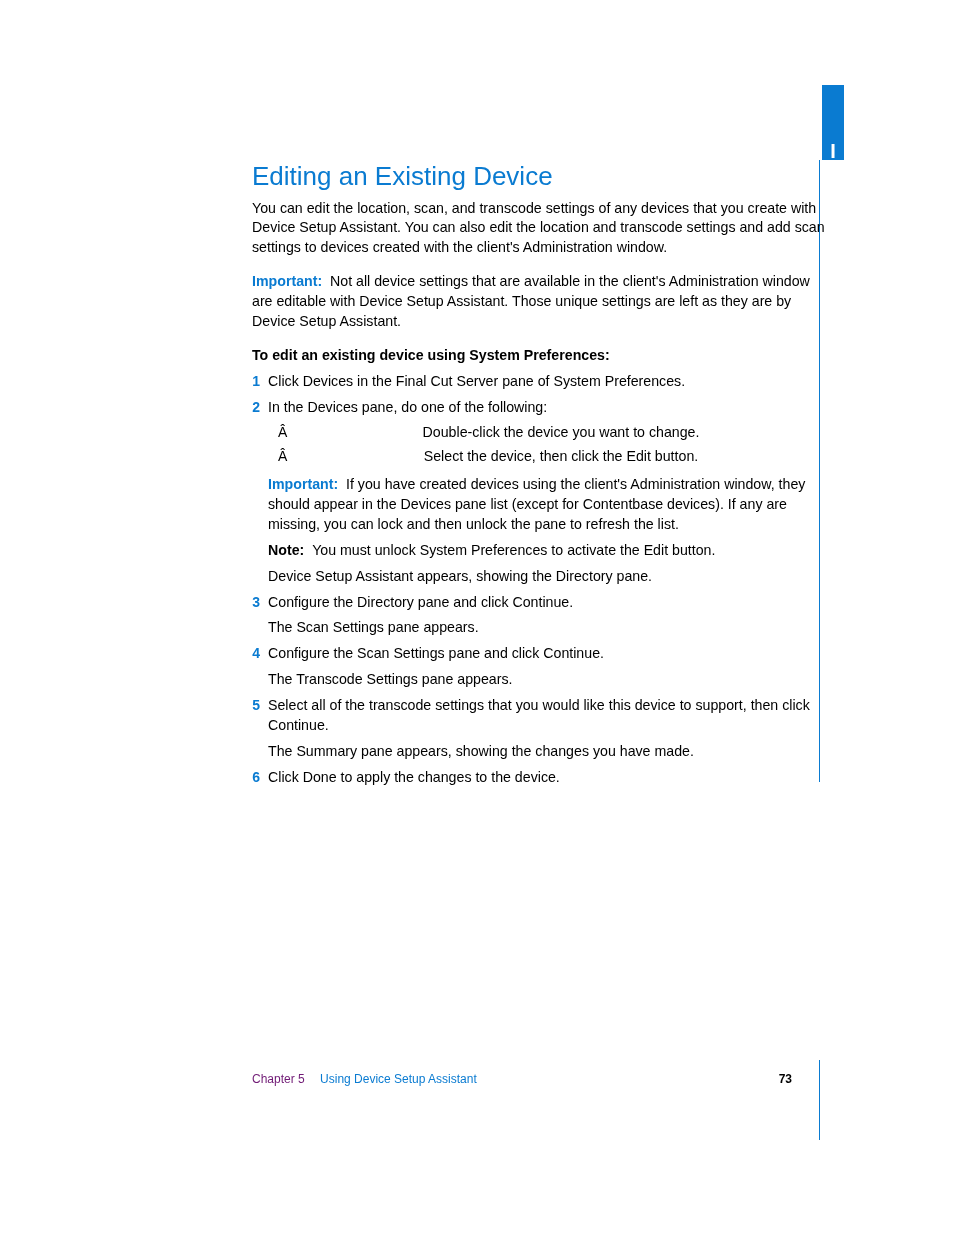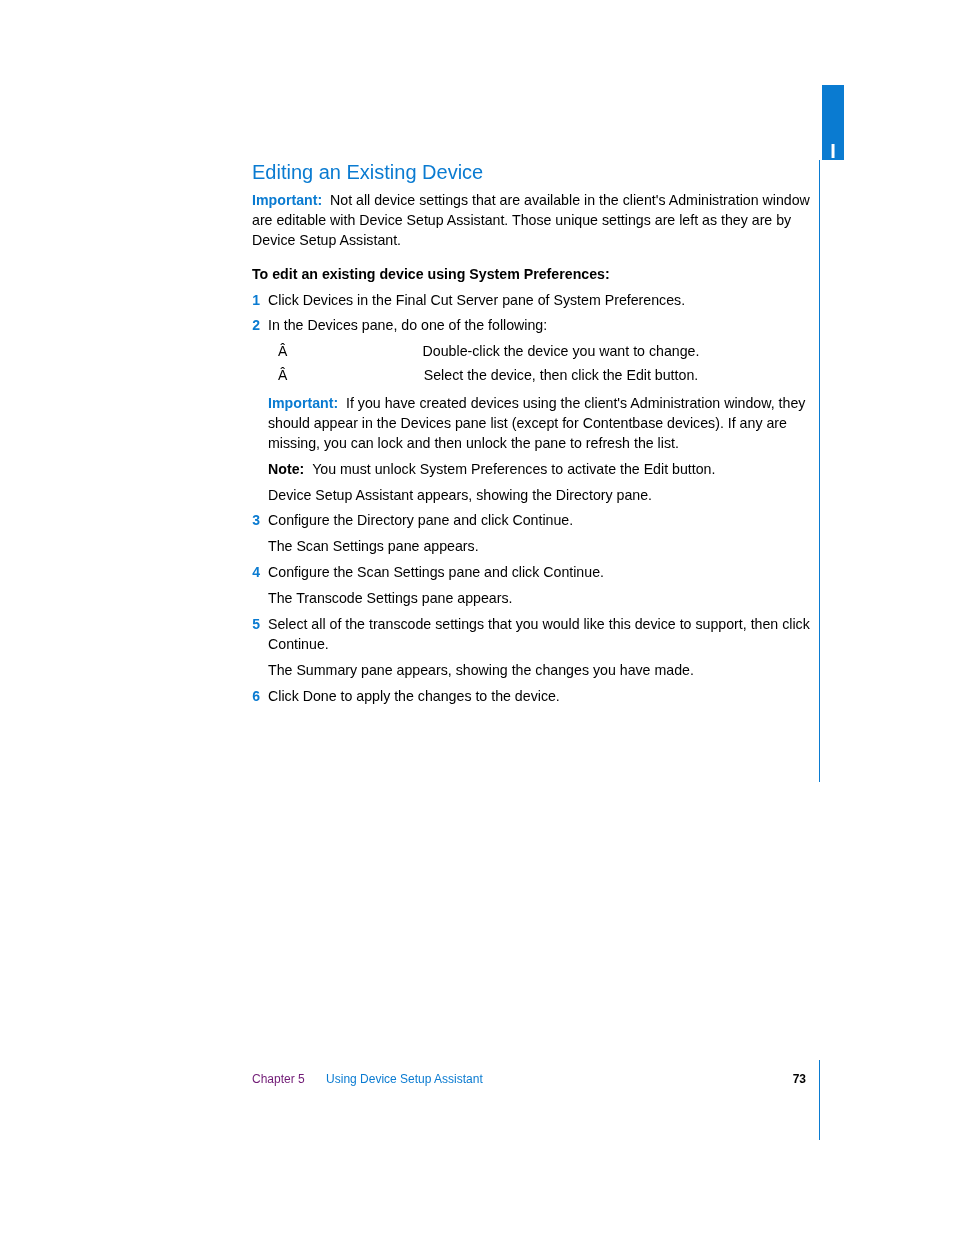--- a/index.html
+++ b/index.html
@@ -48,21 +48,21 @@
     left: 252px;
     top: 160px;
     width: 576px;
     font-size: 14.2px;
     line-height: 1.40;
     color: #000;
   }
   h1.section {
     margin: 0 0 6px 0;
     font-weight: 400;
-    font-size: 20px;
+    font-size: 26px;
     color: #0a7bd1;
     line-height: 1.25;
   }
   p { margin: 0 0 14px 0; }
   .important-label, .note-label {
     font-weight: 600;
   }
   .important-label { color: #0a7bd1; }
   .note-label { color: #000; }
   .lead-in {
@@ -109,24 +109,24 @@
     color: #000;
   }
   .footer {
     position: absolute;
     left: 252px;
     right: 134px;
     top: 1072px;
     font-size: 12px;
   }
   .footer .chapter-label { font-weight: 400; color: #701a75; }
-  .footer .chapter-title { color: #0a7bd1; margin-left: 18px; }
+  .footer .chapter-title { color: #0a7bd1; margin-left: 12px; }
   .footer .page-num {
     position: absolute;
-    right: 14px;
+    right: 28px;
     top: 0;
     font-weight: 700;
     color: #000;
   }
 </style>
 </head>
 <body>
 
 <div class="page">
 
@@ -134,20 +134,21 @@
     <span>I</span>
   </div>
 
   <div class="side-rule top"></div>
   <div class="side-rule bottom"></div>
 
   <div class="content">
 
     <h1 class="section">Editing an Existing Device</h1>
 
+    <p>You can edit the location, scan, and transcode settings of any devices that you create with Device Setup Assistant. You can also edit the location and transcode settings and add scan settings to devices created with the client's Administration window.</p>
 
     <p>
       <span class="important-label">Important:</span>
       &nbsp;<span>Not all device settings that are available in the client's Administration window are editable with Device Setup Assistant. Those unique settings are left as they are by Device Setup Assistant.</span>
     </p>
 
     <p class="lead-in">To edit an existing device using System Preferences:</p>
 
     <div class="steps">
 

